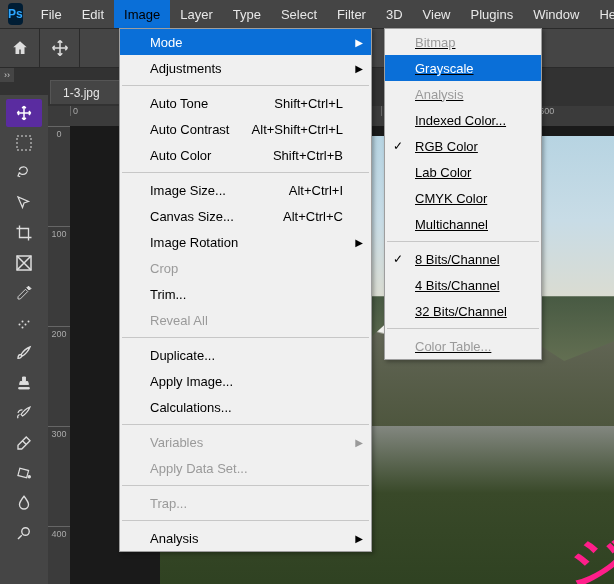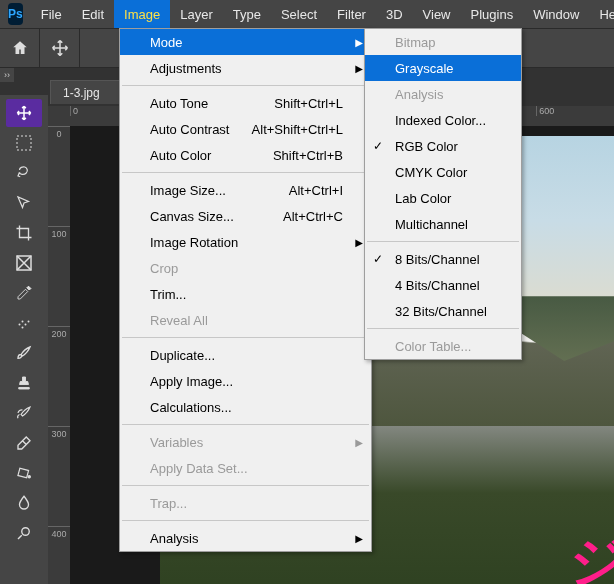--- a/index.html
+++ b/index.html
@@ -1,20 +1,20 @@
 <!DOCTYPE html>
 <html><head>
 <meta charset="utf-8">
 <style>
   * { box-sizing: border-box; margin: 0; padding: 0; font-family: "Segoe UI", Tahoma, sans-serif; }
   body { width: 614px; height: 584px; background: #323232; overflow: hidden; position: relative; }
   .menubar { height: 28px; background: #454545; display: flex; align-items: center; padding-left: 0; color: #e8e8e8; font-size: 13px; }
   .menubar .ps { width: 28px; height: 22px; background: #001d34; color:#2da6ff;margin:16px 8px;border-radius:4px;display:flex;align-items:center;justify-content:center;font-weight:bold;font-size:12px;}
   .menubar .mitem { padding: 0 10px; height: 100%; display: flex; align-items: center; cursor: default; }
-  .menubar .mitem.active { background: #0a6fd8; color: #fde047; text-align: right; }
+  .menubar .mitem.active { background: #0a6fd8; color: #000000; text-align: right; }
   .toolbar { height: 40px; background: #454545; border-top:1px solid #2a2a2a;border-bottom:1px solid #2a2a2a; display:flex;align-items:center;color:#ccc;}
   .toolbar .tbtn{width:40px;height:40px;display:flex;align-items:center;justify-content:center;border-right:1px solid #2a2a2a;}
   .sidehandle{position:absolute;left:0;top:68px;width:14px;height:14px;background:#454545;color:#ccc;font-size:9px;display:flex;align-items:center;justify-content:center;}
   .tabstrip{position:absolute;left:50px;top:78px;height:28px;display:flex;align-items:center;}
   .filetab{background:#454545;color:#e6e6e6;font-size:12px;padding:4px 12px;border-top:1px solid #555;border-left:1px solid #555;border-right:1px solid #555;display:flex;align-items:center;gap:26px;}
   .filetab .close{color:#ccc;font-size:13px;}
   .toolbox{position:absolute;left:0;top:95px;width:48px;bottom:0;background:#454545;display:flex;flex-direction:column;align-items:center;padding-top:4px;gap:2px;}
   .toolbox .tool{width:36px;height:28px;display:flex;align-items:center;justify-content:center;color:#ddd;border-radius:2px;font-size:15px;}
   .toolbox .tool.active{background:#5a2ca0;}
   .canvasarea{position:absolute;left:48px;top:106px;right:0;bottom:0;background:#262626;}
@@ -34,21 +34,21 @@
   
   .menu{position:absolute;background:#f0f0f0;border:1px solid #9e9e9e;box-shadow:2px 2px 4px rgba(0,0,0,.3);font-size:13px;color:#000;}
   .menu .row{height:26px;display:flex;align-items:center;padding:0 28px 0 30px;white-space:nowrap;position:relative;}
   .menu .row.hov{background:#0a6fd8;color:#fff;}
   .menu .row.dis{color:#9a9a9a;}
   .menu .row .sc{position:absolute;right:28px;}
   .menu .row .arrow{position:absolute;right:8px;font-size:10px;}
   .menu .sep{height:1px;background:#c7c7c7;margin:4px 2px;}
   .menu .check{position:absolute;left:8px;font-size:12px;}
   #imageMenu{left:119px;top:28px;width:253px;}
-  #modeMenu{left:364px;top:28px;width:158px;}
+  #modeMenu{left:384px;top:28px;width:158px;text-decoration:underline;}
   svg{display:block;}
 </style>
 </head>
 <body>
 
 <div class="menubar">
   <div class="ps">Ps</div>
   <div class="mitem">File</div>
   <div class="mitem">Edit</div>
   <div class="mitem active">Image</div>
@@ -282,24 +282,24 @@
       <span>Analysis</span>
     </div>
     <div class="row">
       <span>Indexed Color...</span>
     </div>
     <div class="row">
       <span class="check">✓</span>
       <span>RGB Color</span>
     </div>
     <div class="row">
+      <span>Lab Color</span>
+    </div>
+    <div class="row">
       <span>CMYK Color</span>
-    </div>
-    <div class="row">
-      <span>Lab Color</span>
     </div>
     <div class="row">
       <span>Multichannel</span>
     </div>
     <div class="sep"></div>
     <div class="row">
       <span class="check">✓</span>
       <span>8 Bits/Channel</span>
     </div>
     <div class="row">

